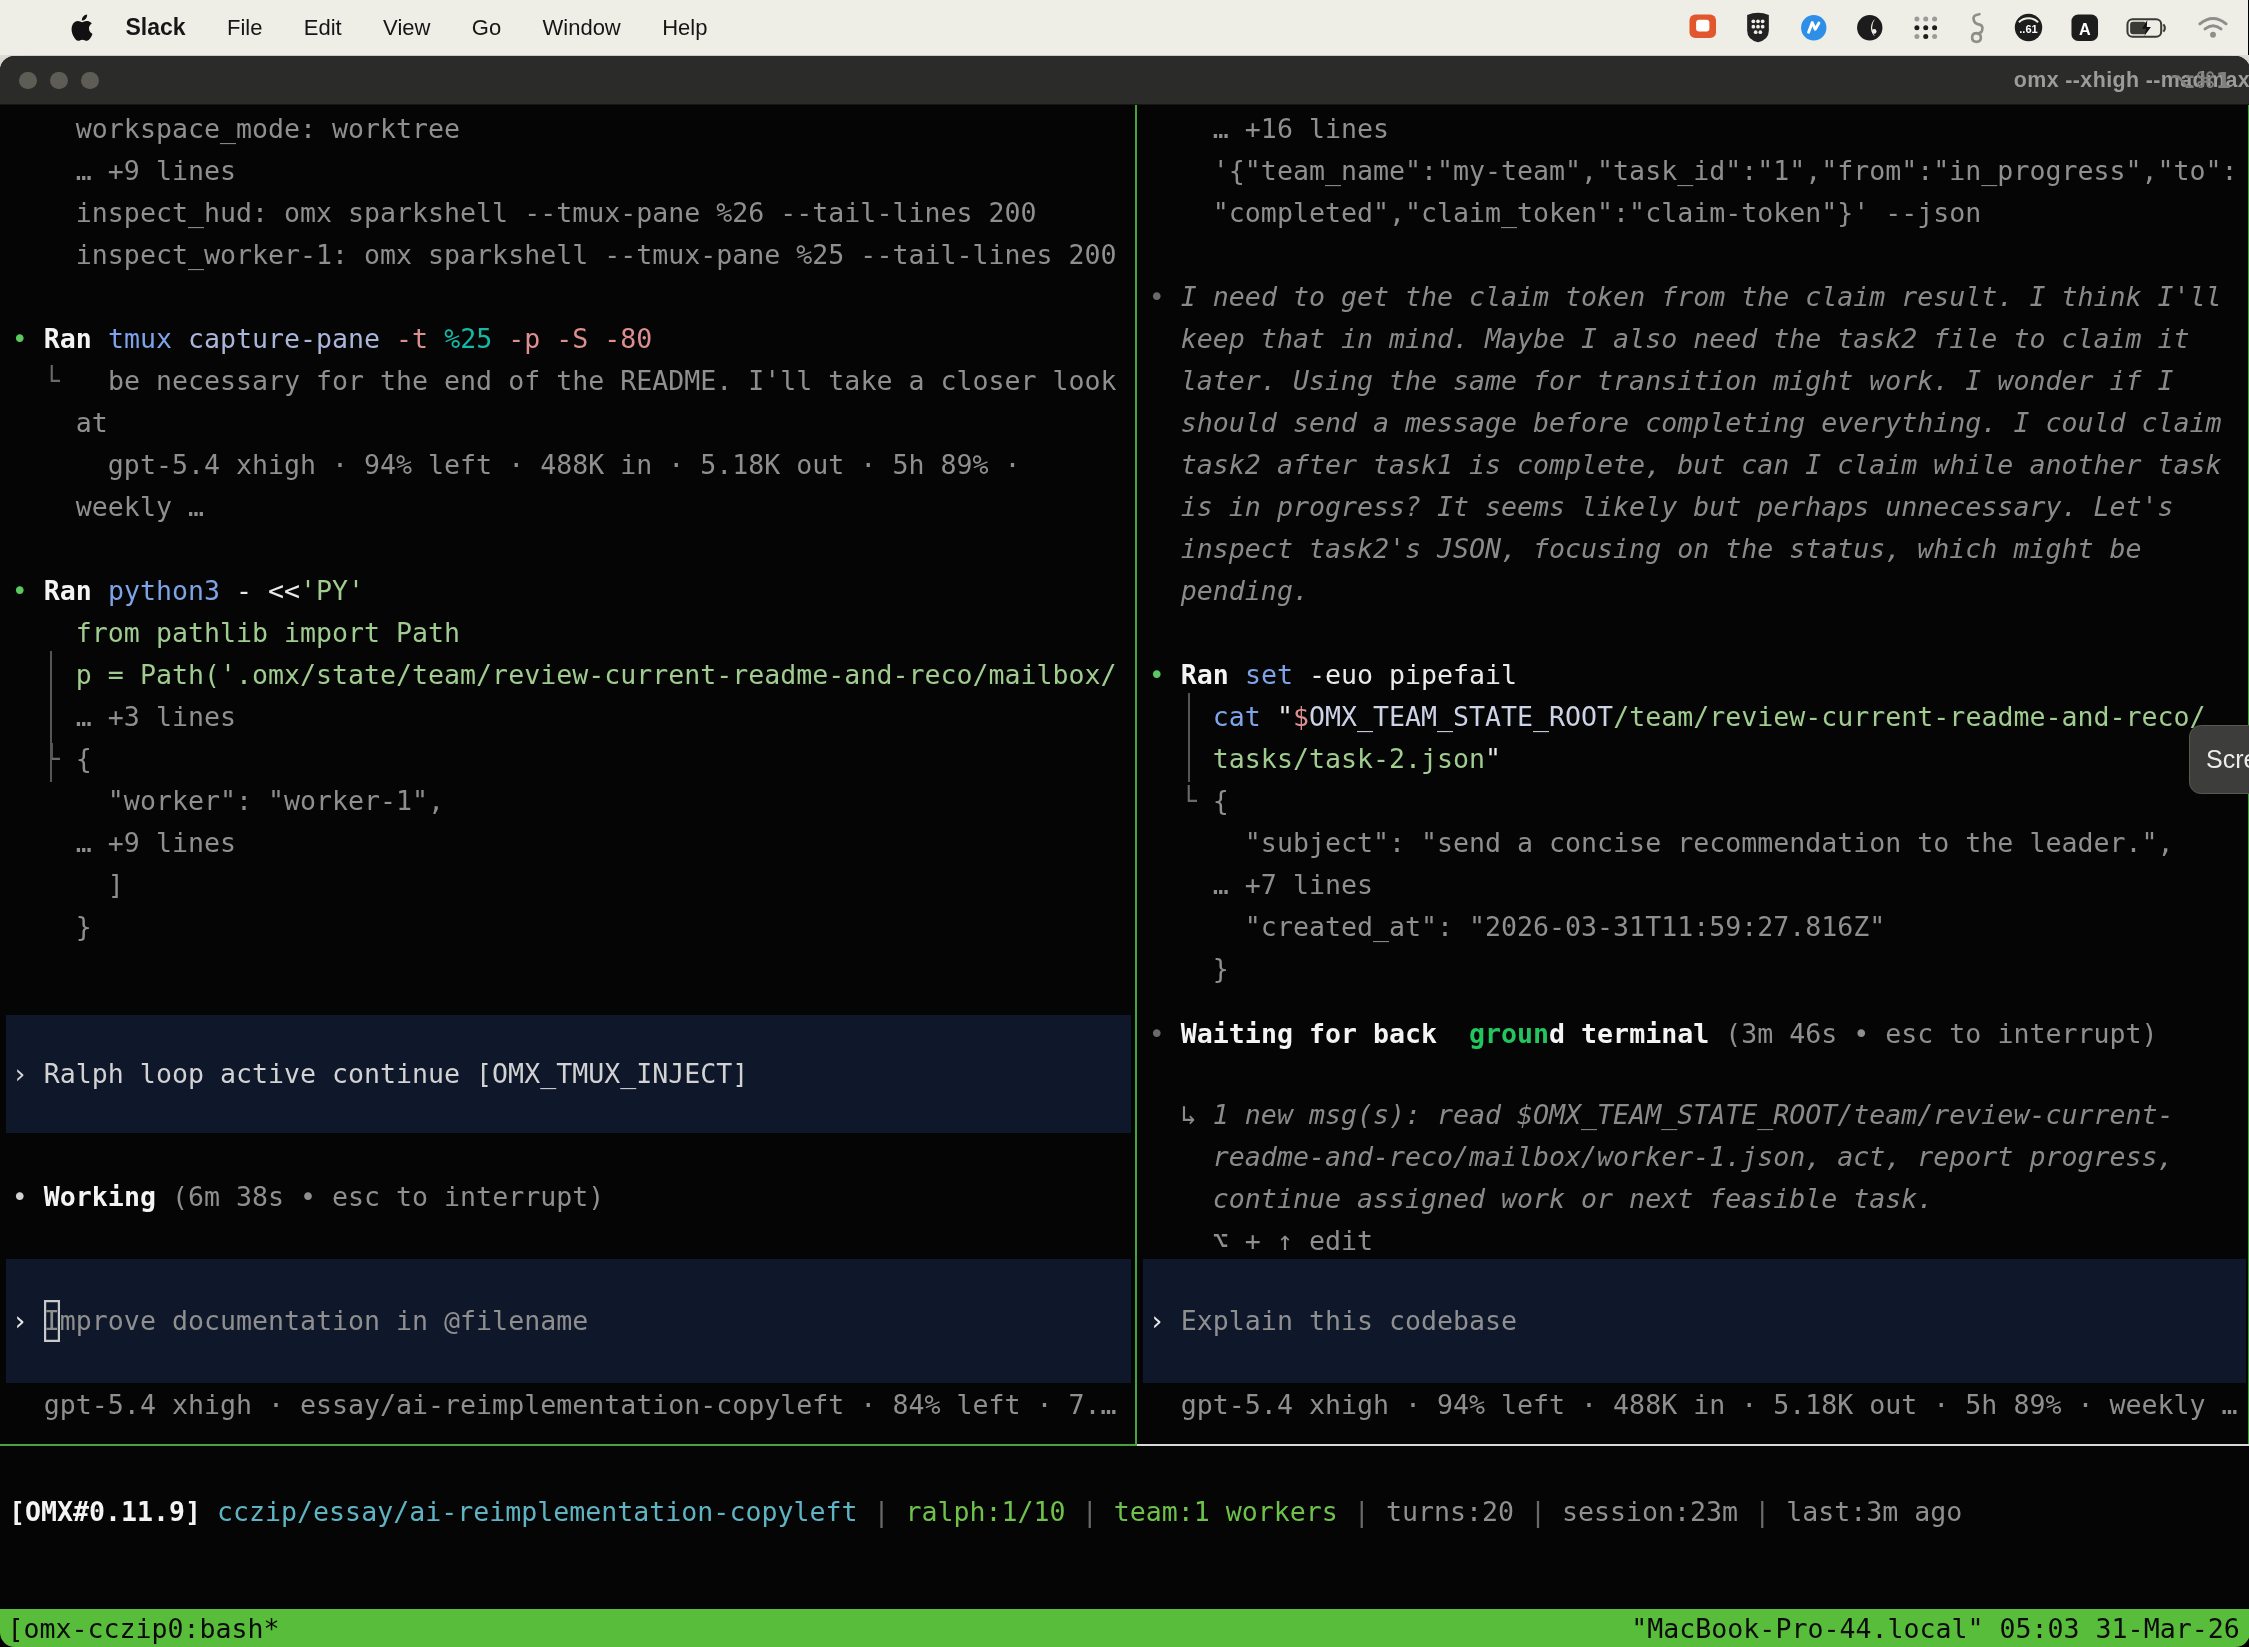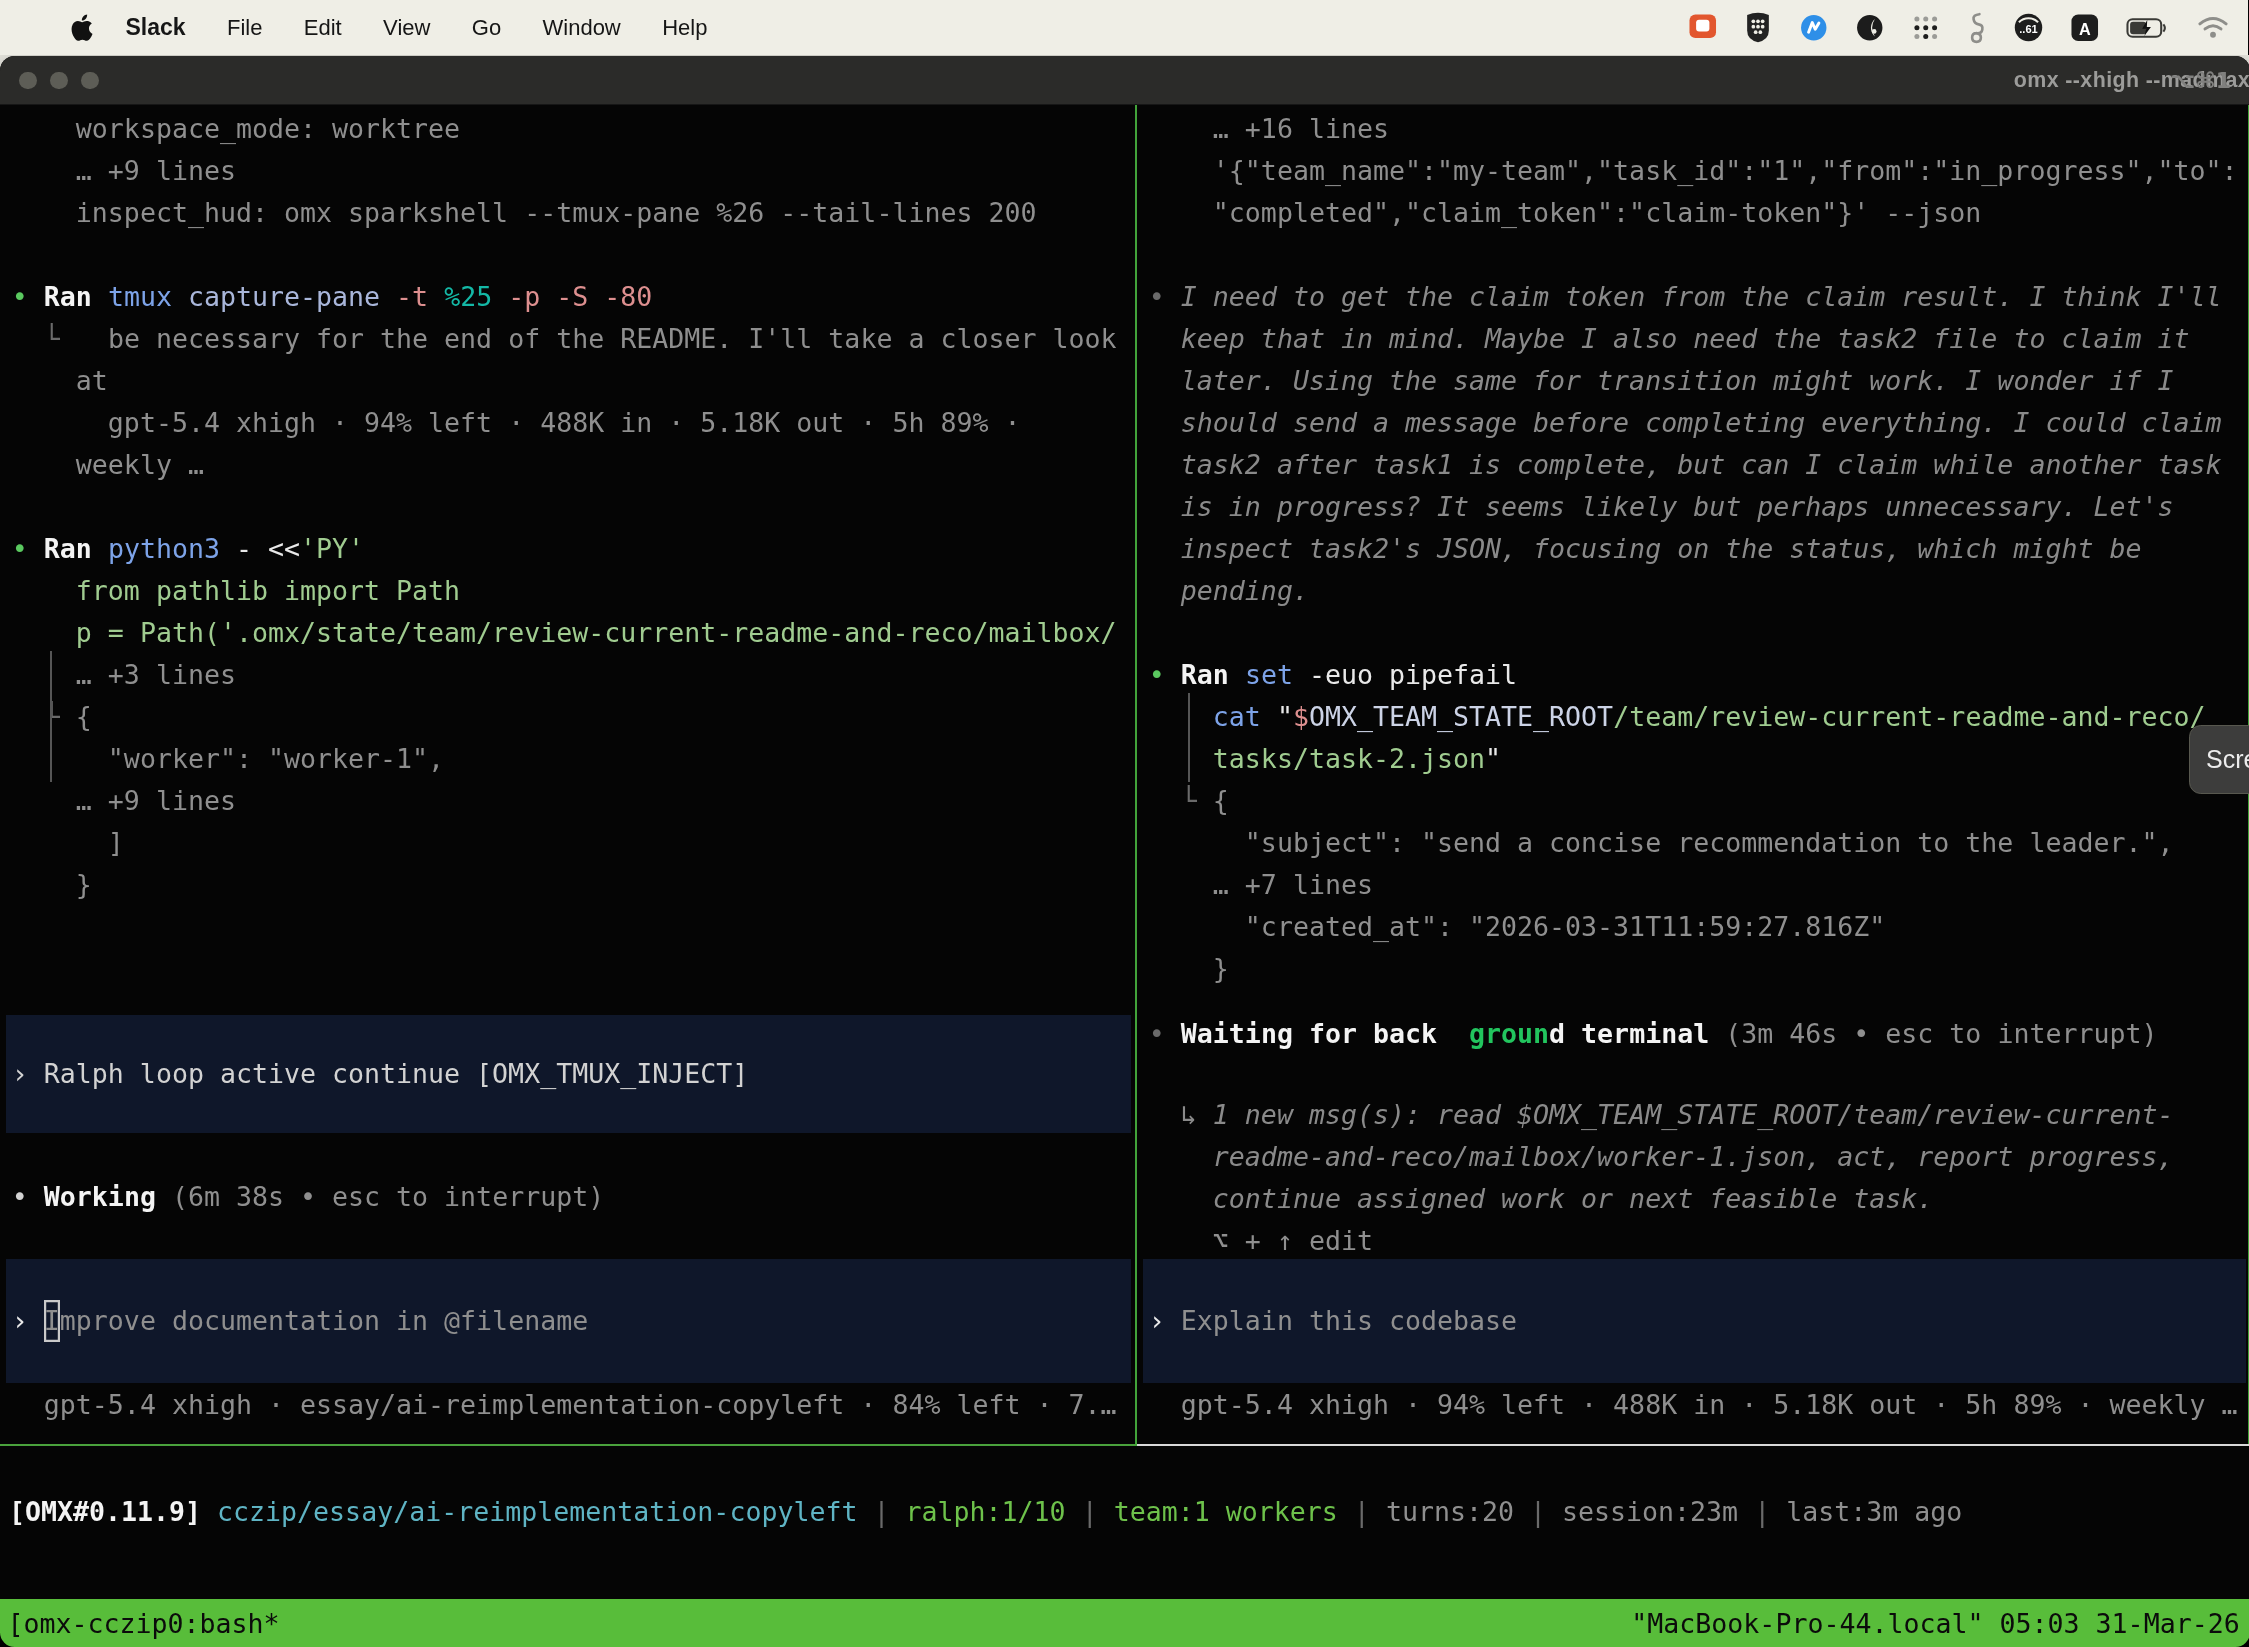--- a/index.html
+++ b/index.html
@@ -82,21 +82,21 @@
   
   .vdiv { position:absolute; top:0; height:1341px; width:2.2px; background:#42a33a; }
   .vdiv.mid { left:1135px; }
   .vdiv.edge { right:0; }
   .hsep { position:absolute; top:1339px; height:2.2px; }
   .hsep.left { left:0; width:1135px; background:#4aa23c; }
   .hsep.right { left:1137px; right:0; background:#d9d9d9; }
 
   .omx-line { position:absolute; top:1386px; left:8.9px; }
 
-  .tmuxbar { position:absolute; left:0; right:0; bottom:0; height:48px;
+  .tmuxbar { position:absolute; left:0; right:0; bottom:0; height:38px;
     background:#58bd3a; color:#0b0b0b; display:flex; align-items:center;
     font-size:26.6px; }
   .tmux-left { padding-left:7.4px; }
   .tmux-right { margin-left:auto; padding-right:10.3px; }
 
   
   .overlay-tip { position:absolute; top:620px; left:2189px; width:89px; height:69px;
     background:#3d3d3c; border:1.5px solid #58584f; border-radius:11.8px;
     display:flex; align-items:center; padding-left:16px;
     font-family:"Liberation Sans", sans-serif; font-size:25px; color:#ececec;
@@ -222,20 +222,21 @@
     <div class="win-shortcut">⌥⌘1</div>
   </div>
 
   <div class="term">
 
     <div class="pane left">
       <div class="rows">
           <div class="tl"><span class="out">    workspace_mode: worktree</span></div>
           <div class="tl"><span class="out">    … +9 lines</span></div>
           <div class="tl"><span class="out">    inspect_hud: omx sparkshell --tmux-pane %26 --tail-lines 200</span></div>
+          <div class="tl"><span class="out">    inspect_worker-1: omx sparkshell --tmux-pane %25 --tail-lines 200</span></div>
           <div class="tl"></div>
           <div class="tl"><span class="bul">• </span><span class="boldw">Ran </span><span class="cmd">tmux </span><span class="sub">capture-pane </span><span class="flag">-t </span><span class="num">%25 </span><span class="flag">-p -S -80</span></div>
           <div class="tl"><span class="dim">  └   </span><span class="out">be necessary for the end of the README. I'll take a closer look</span></div>
           <div class="tl"><span class="out">    at</span></div>
           <div class="tl"><span class="out">      gpt-5.4 xhigh · 94% left · 488K in · 5.18K out · 5h 89% ·</span></div>
           <div class="tl"><span class="out">    weekly …</span></div>
           <div class="tl"></div>
           <div class="tl"><span class="bul">• </span><span class="boldw">Ran </span><span class="cmd">python3 </span><span class="wht">- &lt;&lt;</span><span class="str">'PY'</span></div>
           <div class="tl"><span class="str">    from pathlib import Path</span></div>
           <div class="tl"><span class="str">    p = Path('.omx/state/team/review-current-readme-and-reco/mailbox/</span></div>

